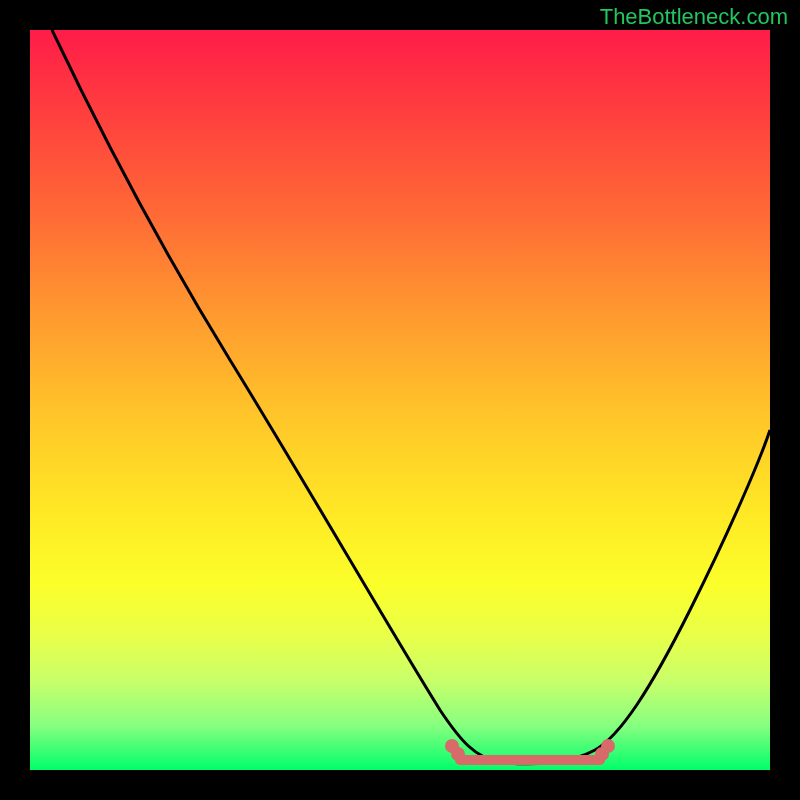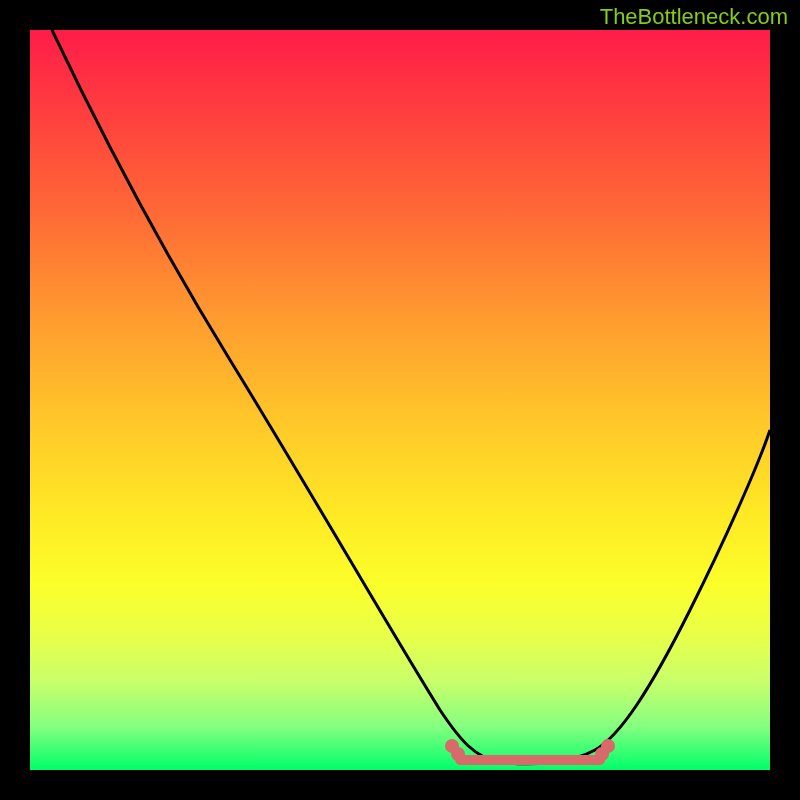--- a/index.html
+++ b/index.html
@@ -7,21 +7,21 @@
     width: 800px;
     height: 800px;
     background: #000;
     position: relative;
     font-family: Arial, sans-serif;
   }
   .watermark {
     position: absolute;
     top: 4px;
     right: 12px;
-    color: #84cc16;
+    color: #22c55e;
     font-size: 22px;
     font-weight: 500;
     z-index: 10;
   }
   .plot-area {
     position: absolute;
     left: 30px;
     top: 30px;
     width: 740px;
     height: 740px;

